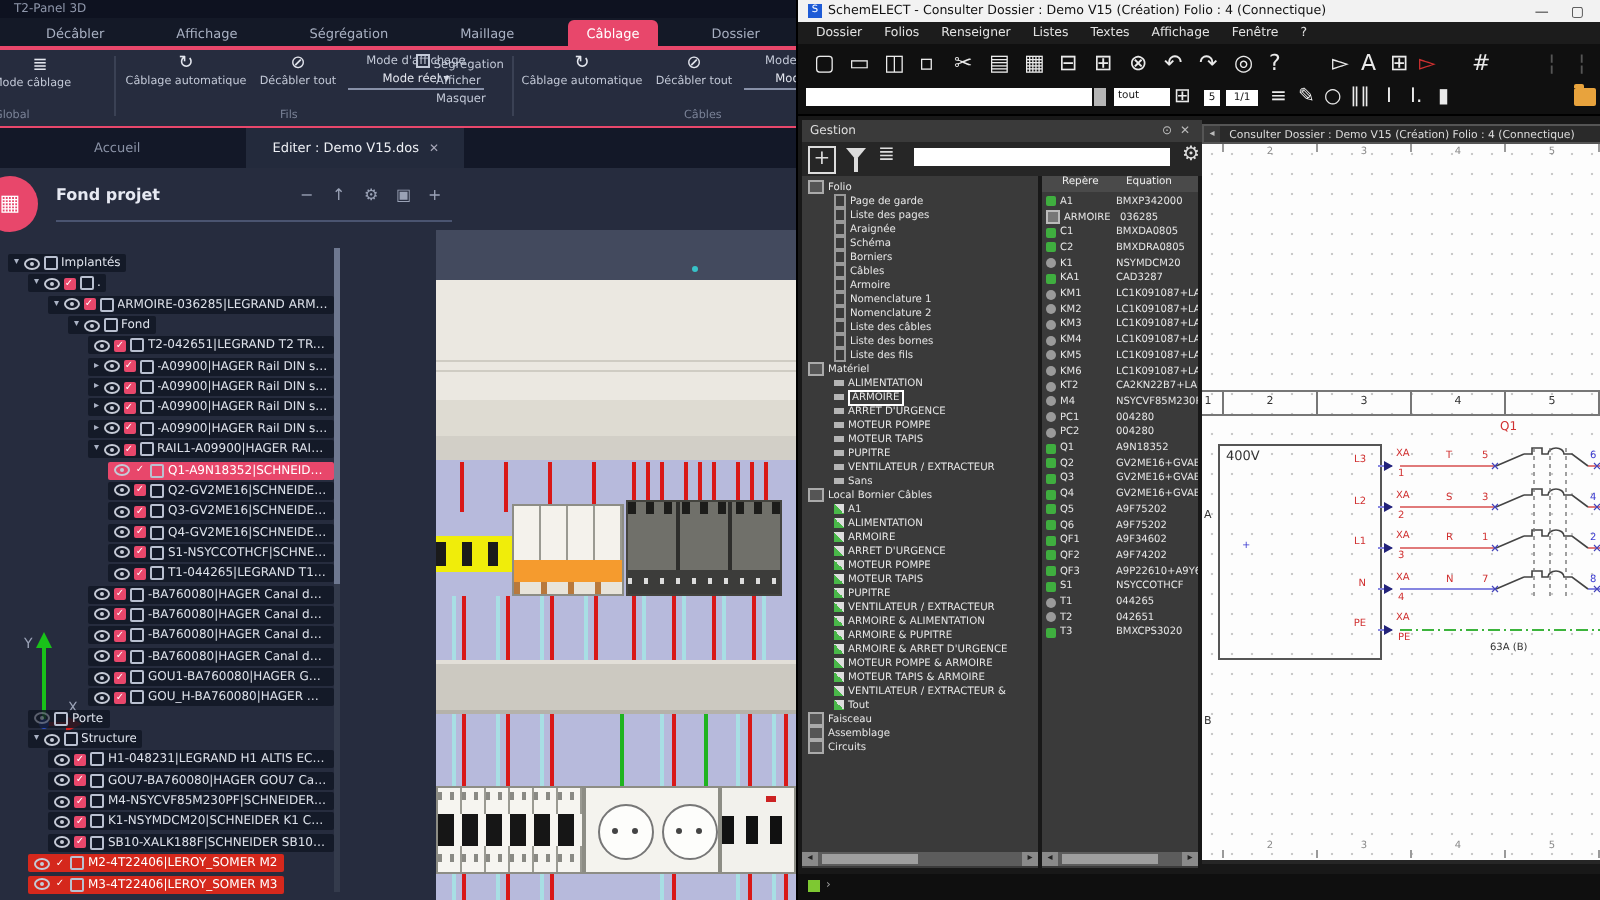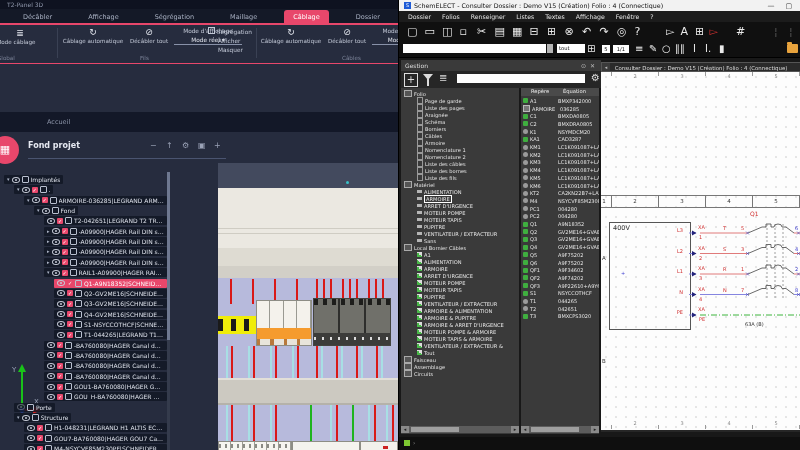--- a/index.html
+++ b/index.html
@@ -12,21 +12,21 @@
   .ltab{color:#a8b0c2;font-size:6.5px;padding:3px 9px 2px;white-space:nowrap;}
   .ltab.active{background:#e8476b;color:#fff;border-radius:3px 3px 0 0;}
   #l-ribbon{height:38px;background:#262c3e;border-bottom:1px solid #e8476b;position:relative;overflow:hidden;}
   .rsep{position:absolute;top:3px;width:1px;height:30px;background:#3a4154;}
   .rbtn{position:absolute;text-align:center;color:#d6dae4;}
   .rbtn .ric{font-size:9px;line-height:10px;color:#e3e6ee;}
   .rbtn .rlb{font-size:5.6px;line-height:6px;margin-top:1px;color:#c3c9d7;}
   .rgrp{position:absolute;top:30px;font-size:5.6px;color:#7b8398;}
   .rmode{position:absolute;text-align:center;color:#c3c9d7;font-size:5.8px;}
   .rmode .mval{border-bottom:1px solid #8891a8;padding:1px 3px;margin-top:2px;color:#e3e6ee;}
-  #l-doctabs{height:20px;background:#131828;display:flex;align-items:stretch;margin-top:48px;}
+  #l-doctabs{height:20px;background:#131828;display:flex;align-items:stretch;}
   .dtab{font-size:6.5px;color:#8a92a6;padding:0 13px;display:flex;align-items:center;gap:5px;}
   .dtab.active{background:#232a3c;color:#eef0f5;}
   #l-main{position:relative;height:366px;overflow:hidden;}
 
   
   #ltree-head{position:absolute;left:0;top:0;width:240px;height:36px;}
   #logo{position:absolute;left:-9px;top:4px;width:28px;height:28px;border-radius:50%;background:#e8476b;color:#fff;font-size:11px;line-height:28px;text-align:center;}
   #tree-title{position:absolute;left:28px;top:9px;font-size:8px;font-weight:bold;color:#e6e9f2;}
   .thico{position:absolute;top:9px;color:#9aa2b6;font-size:8px;}
   #tree-underline{position:absolute;left:28px;top:26px;width:198px;height:1px;background:#4a5470;}
@@ -163,20 +163,24 @@
       </div>
       <div class="rmode" style="left:372px;top:3px;width:60px;">
         <div>Mode d'affich</div>
         <div class="mval"><span>Mode réel</span></div>
       </div>
       <div class="rgrp" style="left:342px;">Câbles</div>
     </div>
 
     <div id="l-doctabs">
       <div class="dtab" style="margin-left:34px;">Accueil</div>
+      <div class="dtab active" style="margin-left:40px;">
+        <span>Editer : Demo V15.dos</span>
+        <span style="font-size:6px;color:#aab;">✕</span>
+      </div>
     </div>
 
     <div id="l-main">
 
       <div class="vp" style="left:218px;top:31px;width:180px;height:25px;background:#434a5e;">
         <div style="position:absolute;left:128px;top:18px;width:3px;height:3px;background:#37c2c8;border-radius:50%;"></div>
       </div>
       <div class="vp" style="left:218px;top:56px;width:180px;height:78px;background:#ebe8e1;border-bottom:1px solid #b7b4ab;">
         <div style="position:absolute;left:0;top:40px;width:180px;height:1px;background:#cfccc3;"></div>
         <div style="position:absolute;left:0;top:45px;width:180px;height:1px;background:#cfccc3;"></div>

